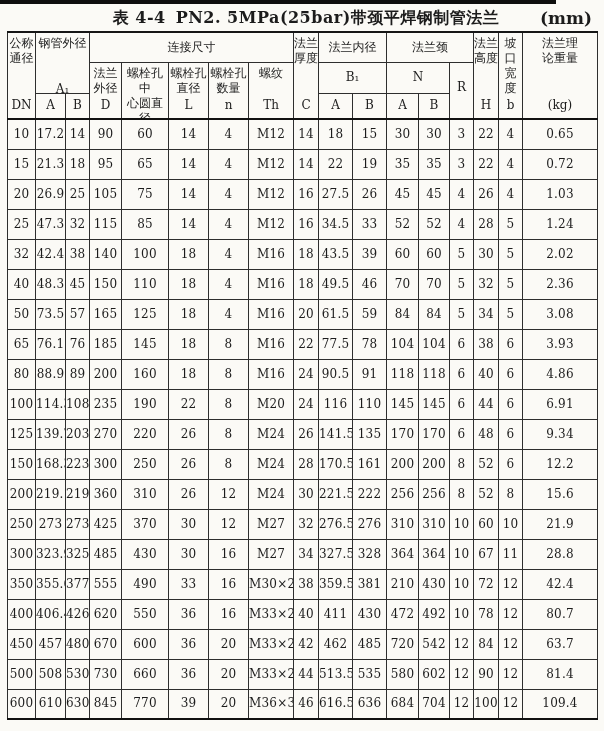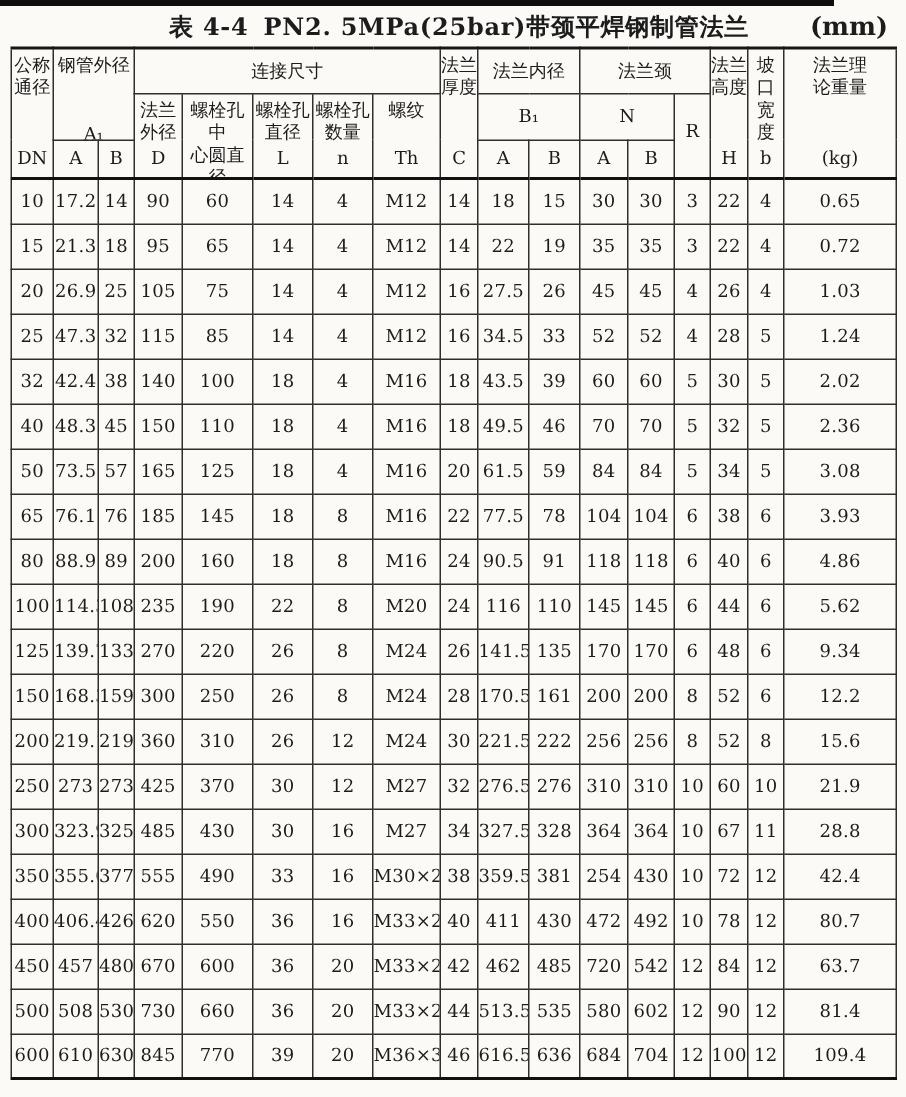--- a/index.html
+++ b/index.html
@@ -405,45 +405,45 @@
         <td>8</td>
         <td>M20</td>
         <td>24</td>
         <td>116</td>
         <td>110</td>
         <td>145</td>
         <td>145</td>
         <td>6</td>
         <td>44</td>
         <td>6</td>
-        <td>5.62</td>
+        <td>6.91</td>
       </tr>
       <tr>
         <td>125</td>
         <td>139.7</td>
-        <td>133</td>
+        <td>203</td>
         <td>270</td>
         <td>220</td>
         <td>26</td>
         <td>8</td>
         <td>M24</td>
         <td>26</td>
         <td>141.5</td>
         <td>135</td>
         <td>170</td>
         <td>170</td>
         <td>6</td>
         <td>48</td>
         <td>6</td>
         <td>9.34</td>
       </tr>
       <tr>
         <td>150</td>
         <td>168.3</td>
-        <td>159</td>
+        <td>223</td>
         <td>300</td>
         <td>250</td>
         <td>26</td>
         <td>8</td>
         <td>M24</td>
         <td>28</td>
         <td>170.5</td>
         <td>161</td>
         <td>200</td>
         <td>200</td>
@@ -514,21 +514,21 @@
         <td>355.6</td>
         <td>377</td>
         <td>555</td>
         <td>490</td>
         <td>33</td>
         <td>16</td>
         <td>M30×2</td>
         <td>38</td>
         <td>359.5</td>
         <td>381</td>
-        <td>254</td>
+        <td>210</td>
         <td>430</td>
         <td>10</td>
         <td>72</td>
         <td>12</td>
         <td>42.4</td>
       </tr>
       <tr>
         <td>400</td>
         <td>406.4</td>
         <td>426</td>

